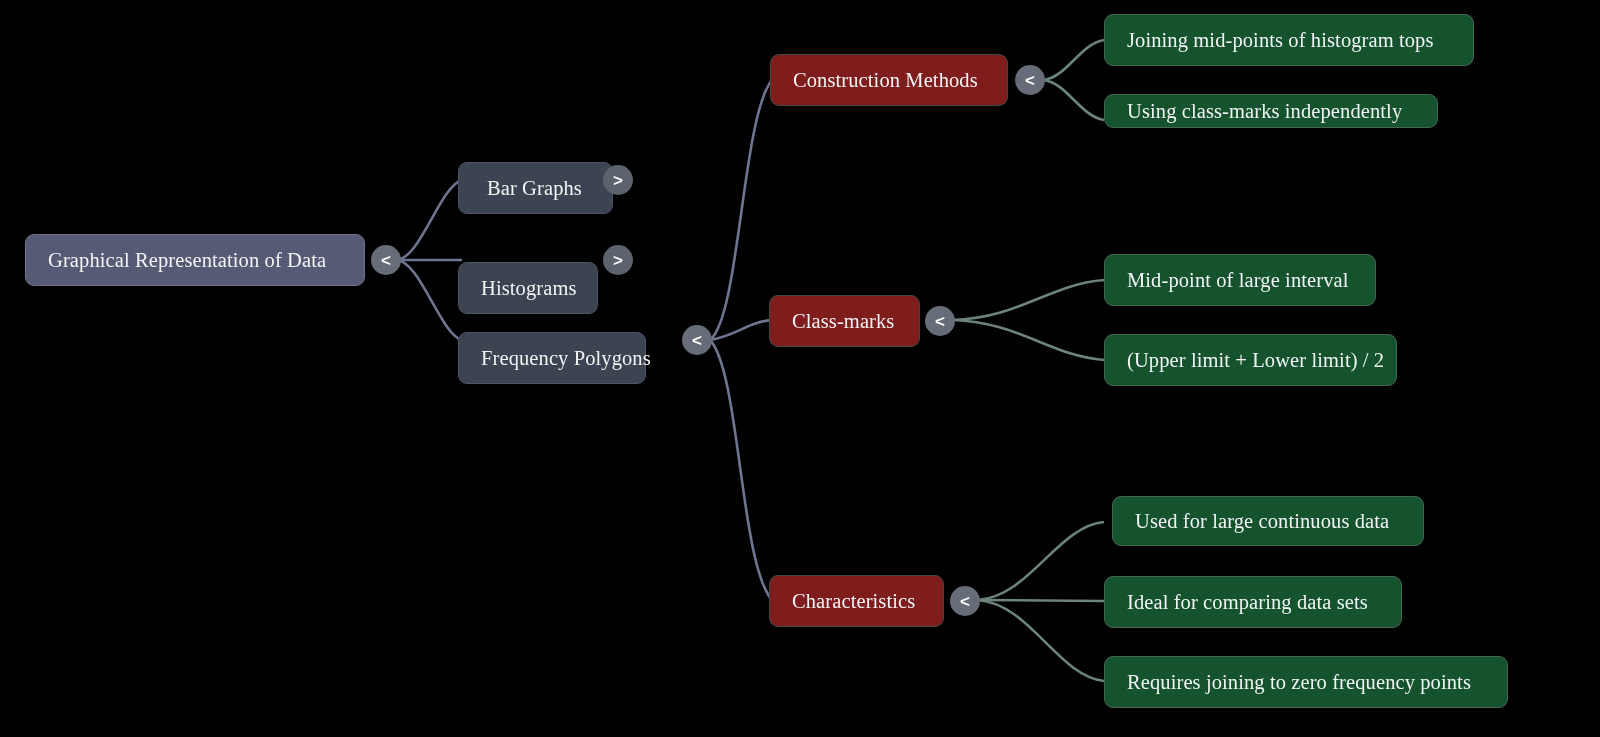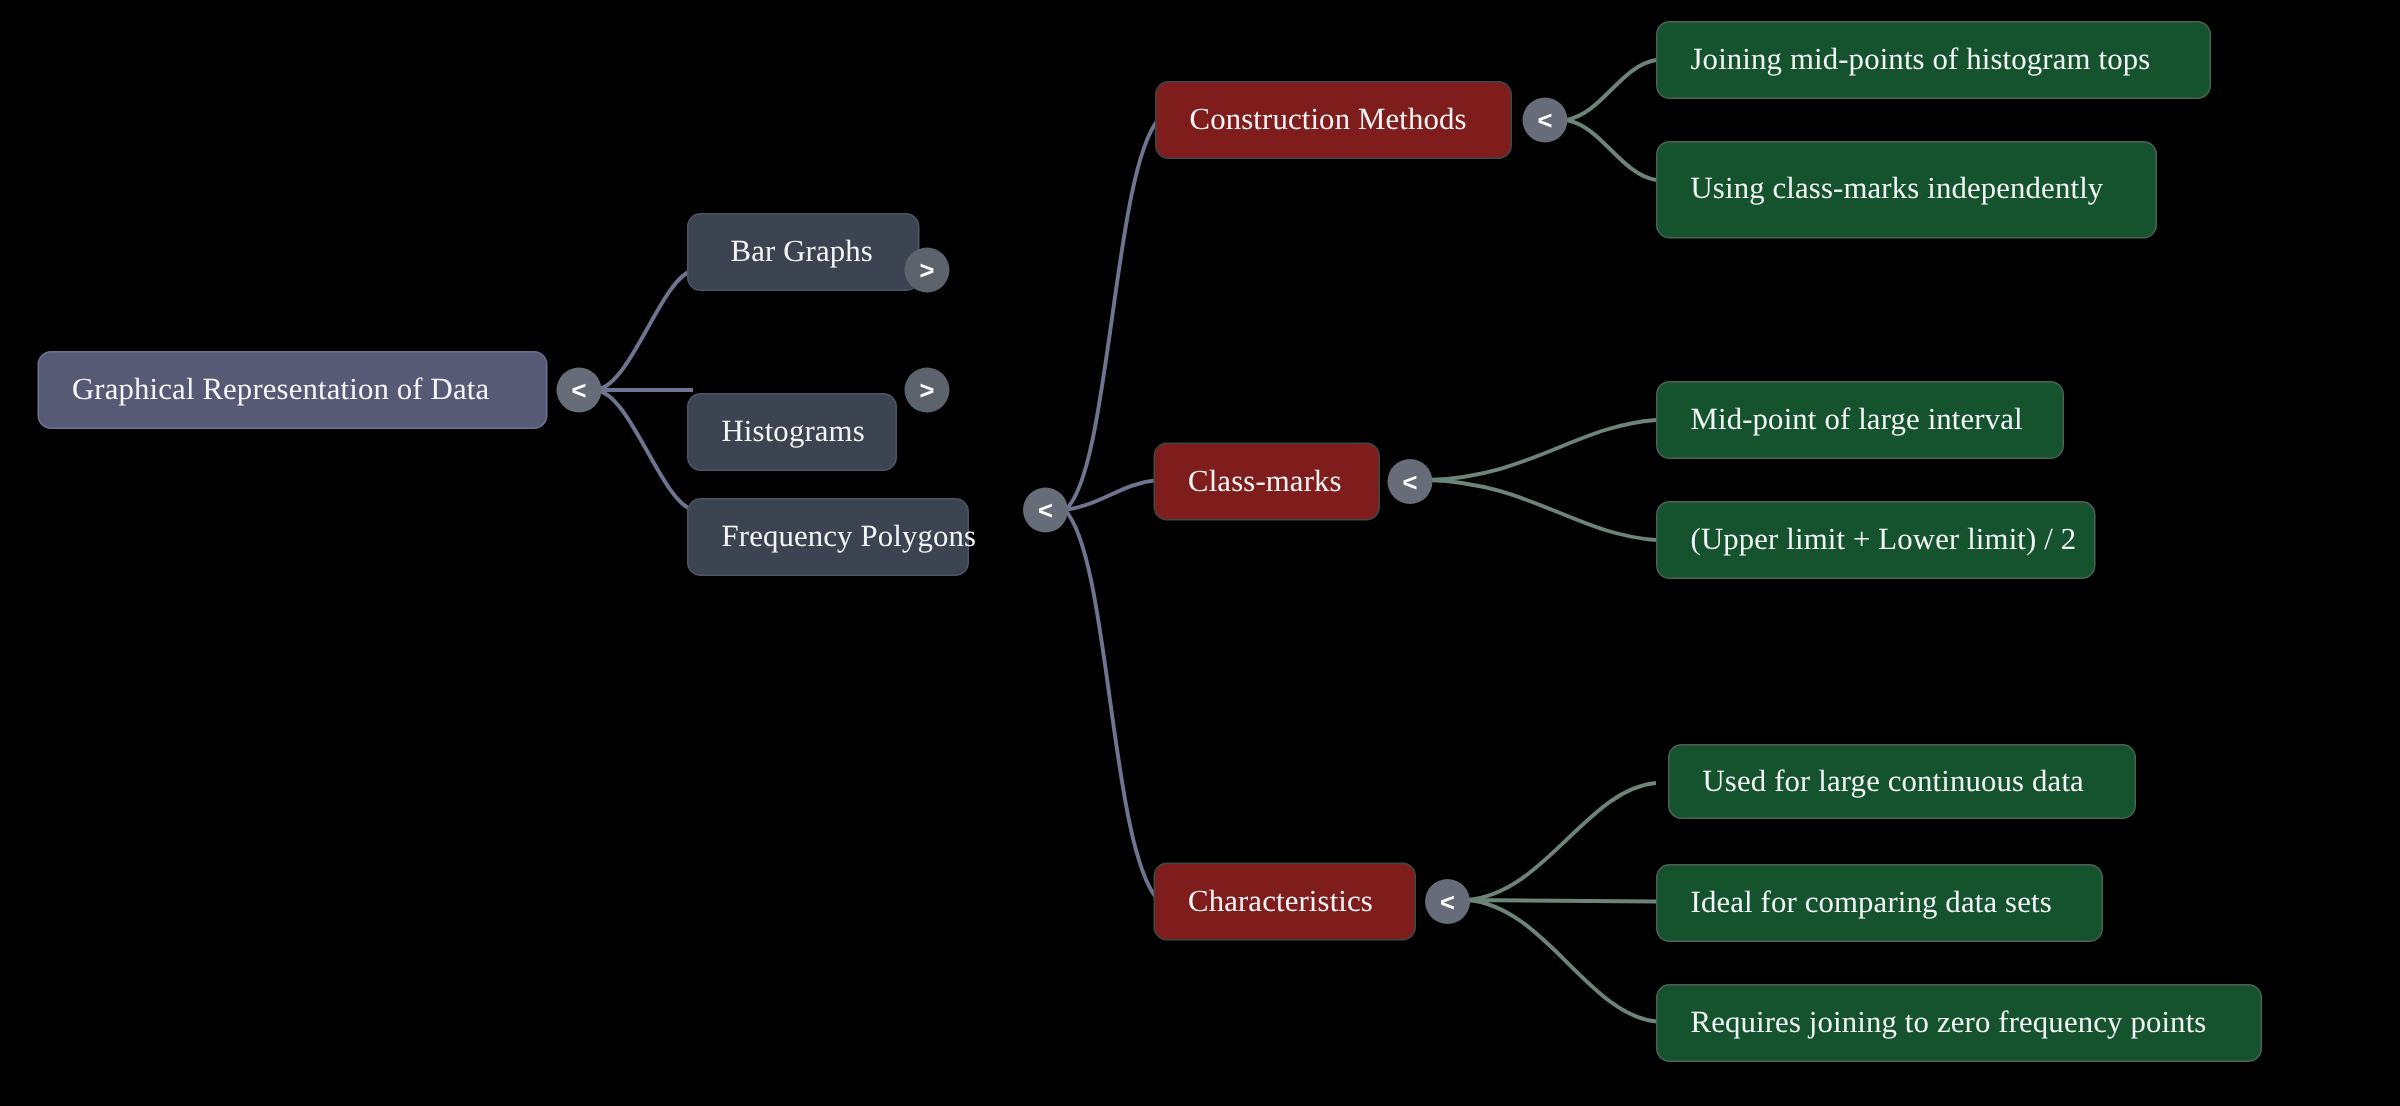--- a/index.html
+++ b/index.html
@@ -107,21 +107,21 @@
     <path d="M 978 600 C 1030 604 1058 676 1104 681" fill="none" stroke="#6d8478" stroke-width="2.6"></path>
   </svg>
 
   <div class="node root" style="left:25px; top:234px; width:340px; height:52px;">
     <span>Graphical Representation of Data</span>
   </div>
   <div class="toggle" style="left:371px; top:245px;">
     <span>&lt;</span>
   </div>
 
-  <div class="node level2" style="left:458px; top:142px; width:155px; height:52px;padding-left:28px;">
+  <div class="node level2" style="left:458px; top:162px; width:155px; height:52px;padding-left:28px;">
     <span>Bar Graphs</span>
   </div>
   <div class="toggle dim" style="left:603px; top:165px;">
     <span>&gt;</span>
   </div>
 
   <div class="node level2" style="left:458px; top:234px; width:140px; height:52px;margin-top:28px;">
     <span>Histograms</span>
   </div>
   <div class="toggle dim" style="left:603px; top:245px;">
@@ -152,21 +152,21 @@
   <div class="node level3" style="left:769px; top:575px; width:175px; height:52px;">
     <span>Characteristics</span>
   </div>
   <div class="toggle" style="left:950px; top:586px;">
     <span>&lt;</span>
   </div>
 
   <div class="node leaf" style="left:1104px; top:14px; width:370px; height:52px;">
     <span>Joining mid-points of histogram tops</span>
   </div>
-  <div class="node leaf" style="left:1104px; top:94px; width:334px; height:65px;">
+  <div class="node leaf" style="left:1104px; top:94px; width:334px; height:34px;">
     <span>Using class-marks independently</span>
   </div>
 
   <div class="node leaf" style="left:1104px; top:254px; width:272px; height:52px;">
     <span>Mid-point of large interval</span>
   </div>
   <div class="node leaf" style="left:1104px; top:334px; width:293px; height:52px;">
     <span>(Upper limit + Lower limit) / 2</span>
   </div>
 

